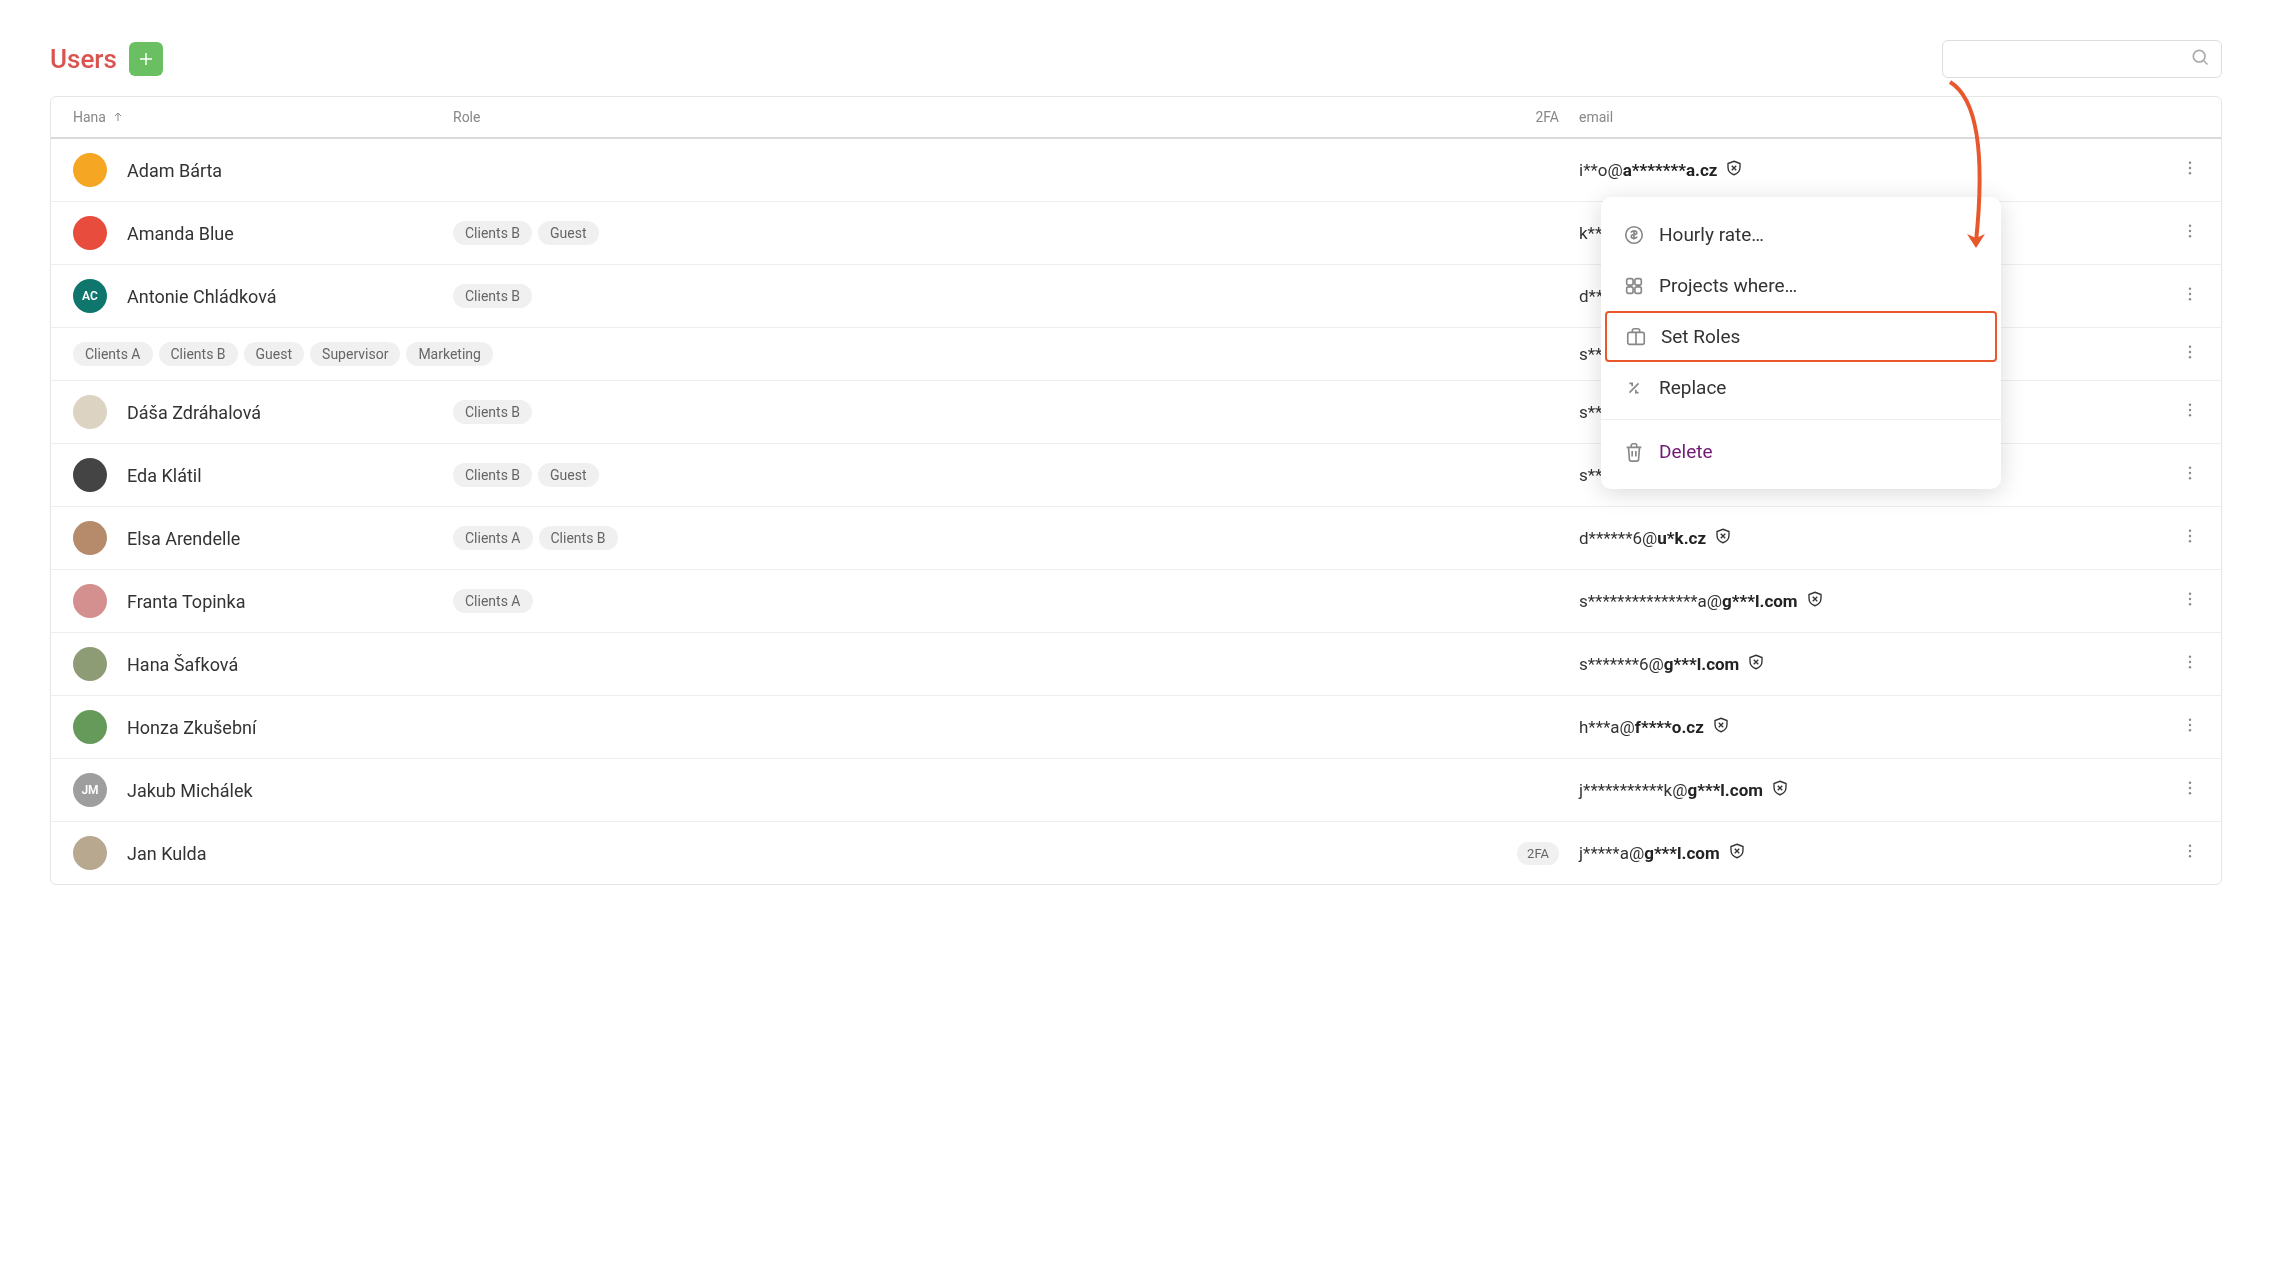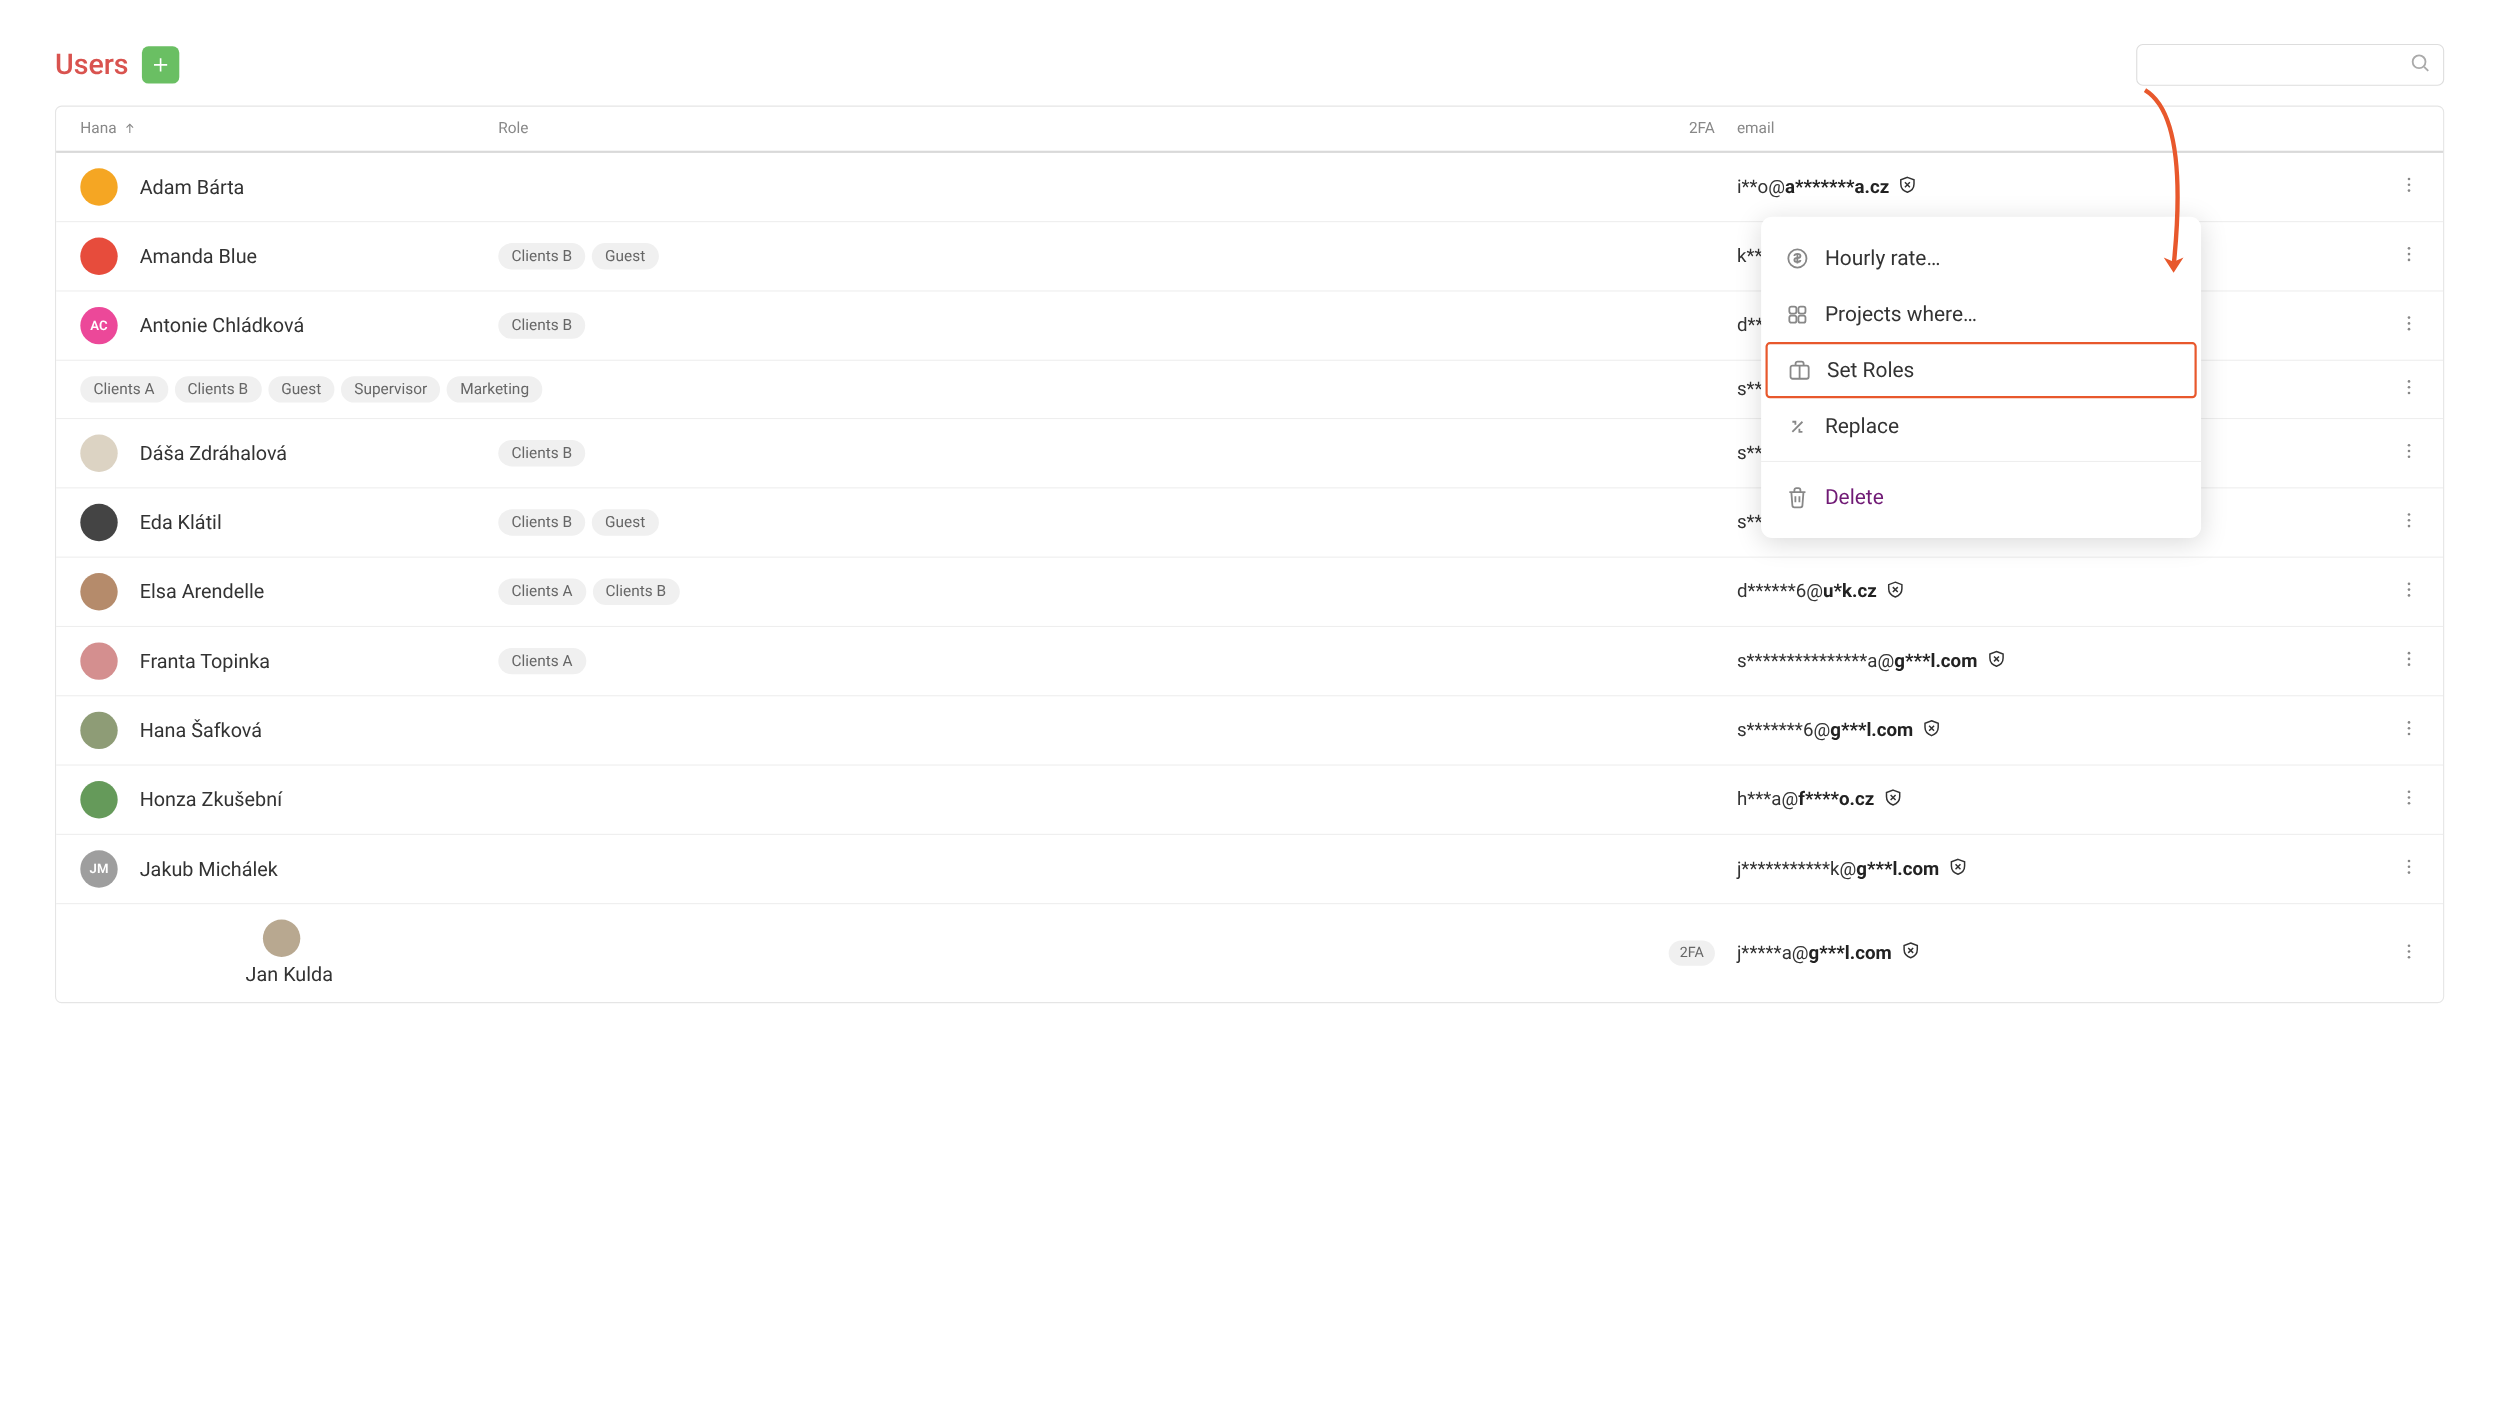--- a/index.html
+++ b/index.html
@@ -115,21 +115,21 @@
             </svg></span>
         </div>
         <div class="more-btn"><svg width="18" height="18" viewBox="0 0 24 24" fill="currentColor">
             <circle cx="12" cy="5" r="1.6"></circle>
             <circle cx="12" cy="12" r="1.6"></circle>
             <circle cx="12" cy="19" r="1.6"></circle>
           </svg></div>
       </div>
       <div class="trow">
         <div class="col-name" style="display: flex; align-items: center;">
-          <div class="avatar" style="background: #ec4899;">AC</div>
+          <div class="avatar" style="background: #0f766e;">AC</div>
           <span class="name-text">Antonie Chládková</span>
         </div>
         <div class="col-role"><span class="role-tag">Clients B</span></div>
         <div class="col-2fa"></div>
         <div class="col-email email-cell">
           <span class="email-local">d*************a@</span>
           <span class="email-domain"></span>
           <span class="shield-icon"><svg width="18" height="18" viewBox="0 0 24 24" fill="none" stroke="currentColor" stroke-width="1.8">
               <path d="M12 3l8 3v5c0 5-3.5 8.5-8 10-4.5-1.5-8-5-8-10V6z"></path>
               <path d="M9 9l6 6M15 9l-6 6"></path>
@@ -299,21 +299,21 @@
               <path d="M9 9l6 6M15 9l-6 6"></path>
             </svg></span>
         </div>
         <div class="more-btn"><svg width="18" height="18" viewBox="0 0 24 24" fill="currentColor">
             <circle cx="12" cy="5" r="1.6"></circle>
             <circle cx="12" cy="12" r="1.6"></circle>
             <circle cx="12" cy="19" r="1.6"></circle>
           </svg></div>
       </div>
       <div class="trow">
-        <div class="col-name" style="display: flex; align-items: center; flex-direction: column;">
+        <div class="col-name" style="display: flex; align-items: center;">
           <div class="avatar" style="background: rgb(184, 168, 144);"></div>
           <span class="name-text">Jan Kulda</span>
         </div>
         <div class="col-role"></div>
         <div class="col-2fa"><span class="twofa-badge">2FA</span></div>
         <div class="col-email email-cell">
           <span class="email-local">j*****a@</span>
           <span class="email-domain">g***l.com</span>
           <span class="shield-icon"><svg width="18" height="18" viewBox="0 0 24 24" fill="none" stroke="currentColor" stroke-width="1.8">
               <path d="M12 3l8 3v5c0 5-3.5 8.5-8 10-4.5-1.5-8-5-8-10V6z"></path>

